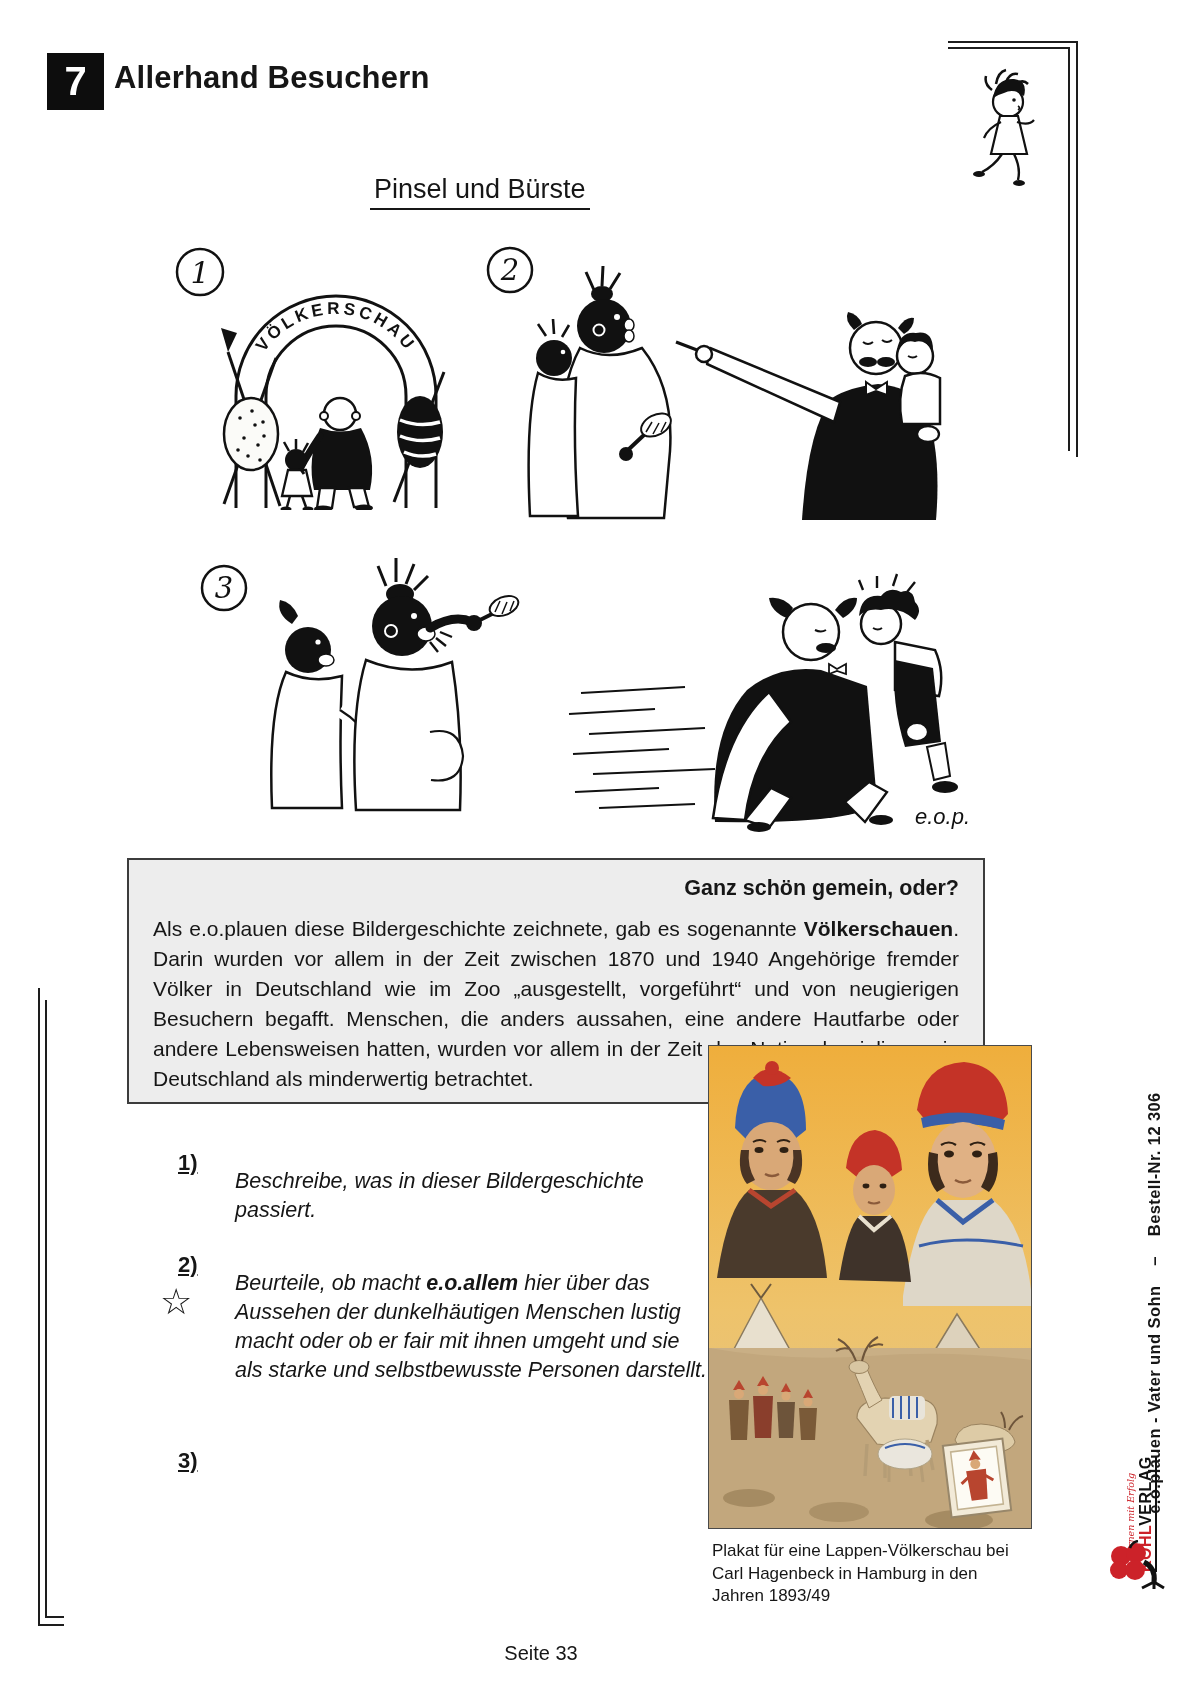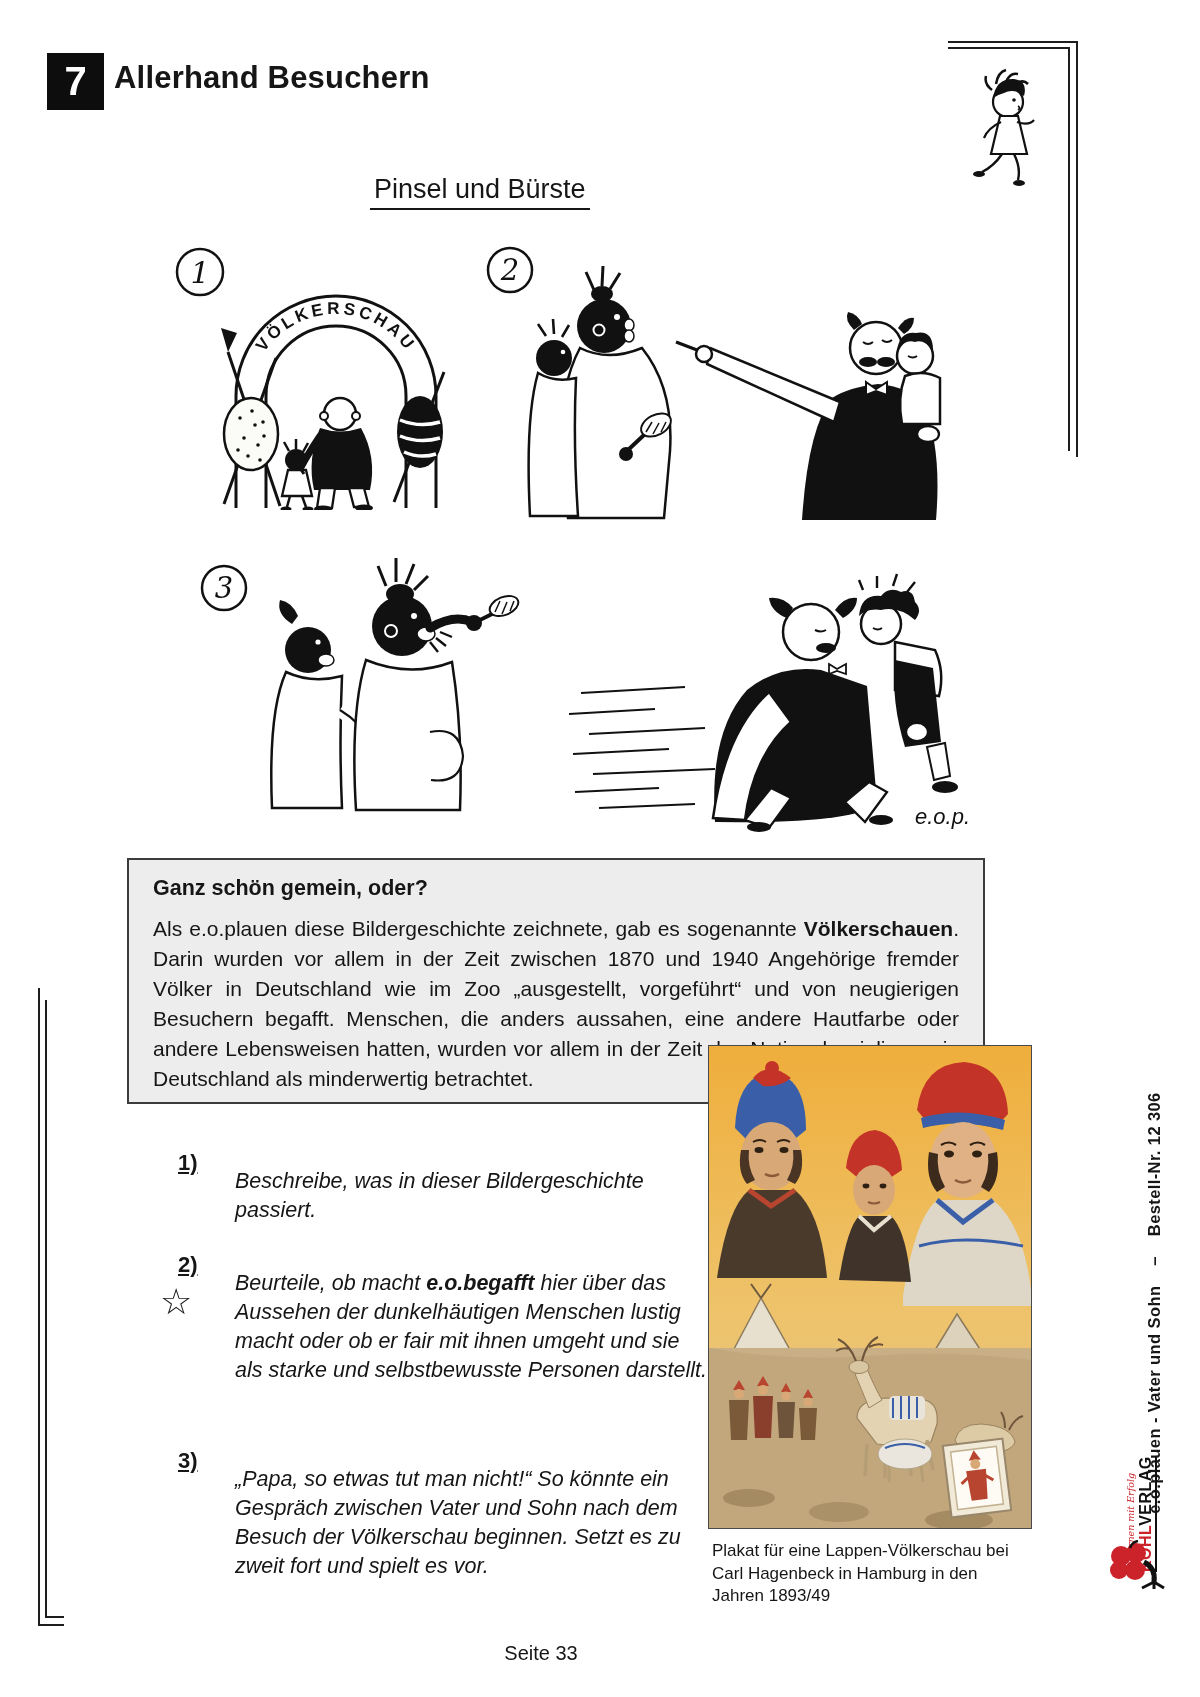--- a/index.html
+++ b/index.html
@@ -21,21 +21,21 @@
   .comic-title-wrap { left:370px; top:174px; width:350px; text-align:left; }
   .comic-title { display:inline-block; font-size:27px; border-bottom:2px solid #161616; padding:0 4px 3px 4px; }
 
   svg { display:block; }
   svg text { font-family:"Liberation Sans", sans-serif; }
   .panelnum { font-family:"DejaVu Serif", serif; font-style:italic; }
 
   
   .info-box { left:127px; top:858px; width:858px; height:246px; background:#ededed;
               border:2px solid #3c3c3c; padding:16px 24px 0 24px; }
-  .info-box h2 { font-size:21.5px; font-weight:bold; margin-bottom:13px; }
+  .info-box h2 { font-size:21.5px; font-weight:bold; margin-bottom:13px;text-align:right; }
   .info-box p { font-size:21px; line-height:30px; text-align:justify; }
 
   
   .task-num { font-size:22px; font-weight:bold; text-decoration:underline; }
   .task-text { width:478px; font-size:21.5px; font-style:italic; line-height:29px;margin-top:19px; }
   .star { font-size:36px; line-height:1; color:#161616; }
 
   
   .poster-frame { left:708px; top:1045px; border:1px solid #4a4a4a; }
   .poster-caption { left:712px; top:1540px; width:316px; font-size:17px; line-height:22.5px; }
@@ -262,24 +262,23 @@
   <div class="abs info-box">
     <h2>Ganz schön gemein, oder?</h2>
     <p><span>Als e.o.plauen diese Bildergeschichte zeichnete, gab es sogenannte </span><b>Völkerschauen</b><span>. Darin wurden vor allem in der Zeit zwischen 1870 und 1940 Angehörige fremder Völker in Deutschland wie im Zoo „ausgestellt, vorgeführt“ und von neugierigen Besuchern begafft. Menschen, die anders aussahen, eine andere Hautfarbe oder andere Lebensweisen hatten, wurden vor allem in der Zeit des Nationalsozialismus in Deutschland als minderwertig betrachtet.</span></p>
   </div>
 
   <div class="abs task-num" style="left:178px;top:1150px;">1)</div>
   <div class="abs task-text" style="left:235px;top:1148px;">Beschreibe, was in dieser Bildergeschichte passiert.</div>
 
   <div class="abs task-num" style="left:178px;top:1252px;">2)</div>
   <div class="abs star" style="left:160px;top:1284px;">☆</div>
-  <div class="abs task-text" style="left:235px;top:1250px;"><span>Beurteile, ob macht </span><b>e.o.begafft</b><span> hier über das Aussehen der dunkelhäutigen Menschen lustig macht oder ob er fair mit ihnen umgeht und sie als starke und selbstbewusste Personen darstellt.</span></div>
+  <div class="abs task-text" style="left:235px;top:1250px;"><span>Beurteile, ob macht </span><b>e.o.allem</b><span> hier über das Aussehen der dunkelhäutigen Menschen lustig macht oder ob er fair mit ihnen umgeht und sie als starke und selbstbewusste Personen darstellt.</span></div>
 
   <div class="abs task-num" style="left:178px;top:1448px;">3)</div>
-  <div class="abs task-text" style="left:235px;top:1446px;">„Papa, so etwas tut man nicht!“ So könnte ein Gespräch zwischen Vater und Sohn nach dem Besuch der Völkerschau beginnen. Setzt es zu zweit fort und spielt es vor.</div>
 
   <div class="abs poster-frame">
     <svg width="322" height="482" viewBox="0 0 322 482">
       <defs>
         <linearGradient id="sky" x1="0" y1="0" x2="0" y2="1">
           <stop offset="0" stop-color="#efae3c"></stop>
           <stop offset="0.55" stop-color="#eec36b"></stop>
           <stop offset="1" stop-color="#e0c189"></stop>
         </linearGradient>
       </defs>

